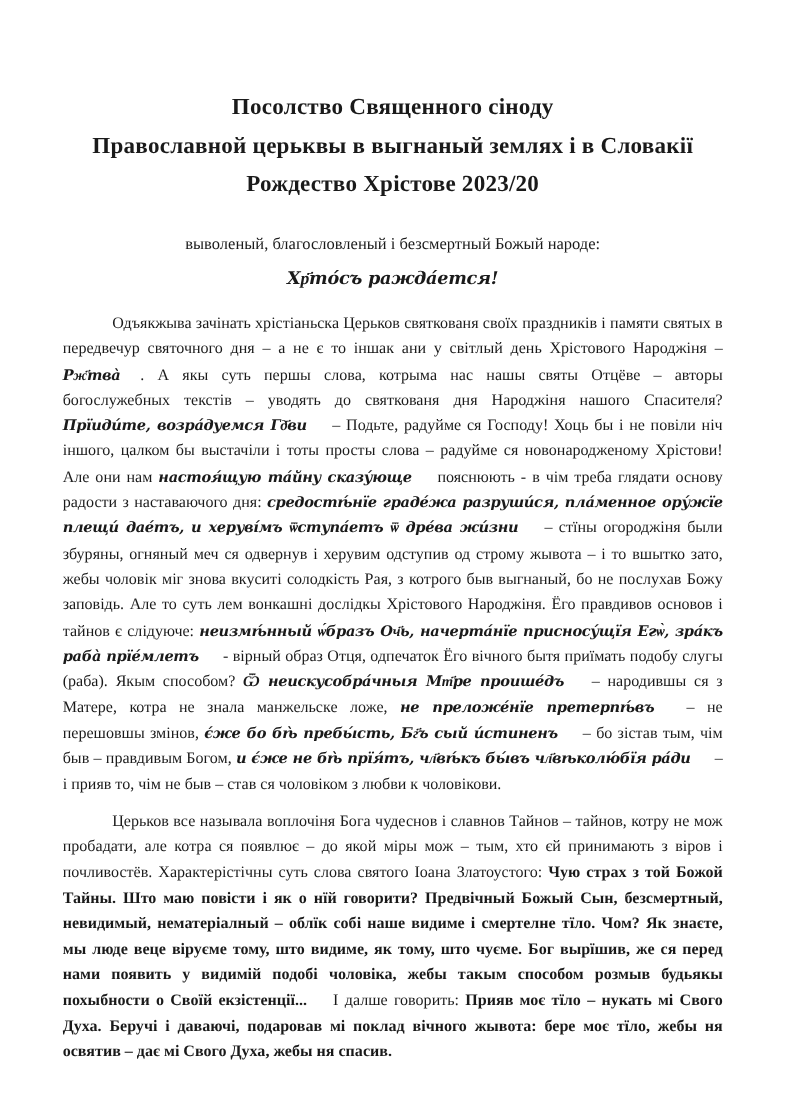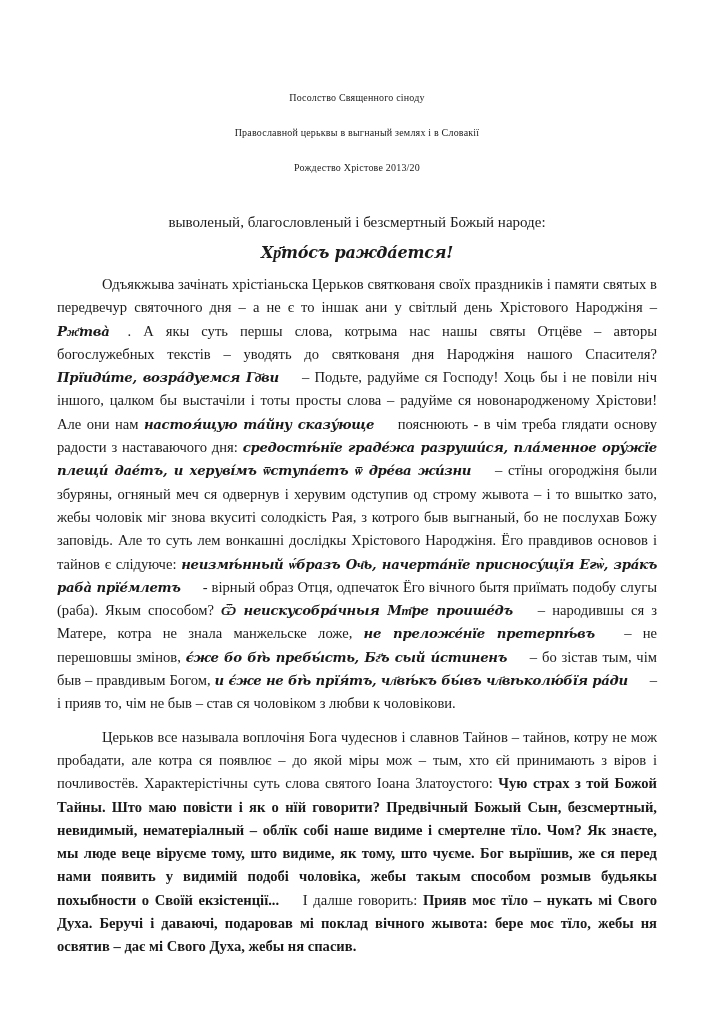--- a/index.html
+++ b/index.html
@@ -13,41 +13,41 @@
   }
   .page {
     box-sizing: border-box;
     width: 714px;
     height: 1009px;
     padding: 80px 57px 40px 57px;
     background: #ffffff;
   }
   .title-block { text-align: center; margin-bottom: 22px; }
   .title-line {
-    font-weight: normal;
-    font-size: 10px;
+    font-weight: bold;
+    font-size: 21px;
     line-height: 35px;
     letter-spacing: 0.2px;
   }
   .salutation-block { text-align: center; margin-bottom: 4px; }
   .salutation-line {
     font-size: 15px;
     line-height: 30px;
   }
   .cs {
     font-family: "DejaVu Serif", serif;
     font-weight: 700;
     font-style: italic;
     letter-spacing: -0.2px;
   }
   .cs-heading {
     text-align: center;
     font-size: 16px;
     line-height: 24px;
-    margin: 4px 0 8px 0;
+    margin: 4px 0 18px 0;
   }
   .body-text p {
     margin: 0 0 10px 0;
     text-align: justify;
     text-indent: 27px;
     font-size: 14.6px;
     line-height: 23.3px;
   }
   .run-n { font-weight: normal; margin-left: 18px; }
   .run-b { font-weight: bold; }
@@ -60,21 +60,21 @@
   }
 </style>
 </head>
 <body>
 
 <div class="page">
 
   <div class="title-block">
     <div class="title-line">Посолство Священного сіноду</div>
     <div class="title-line">Православной церьквы в выгнаный землях і в Словакії</div>
-    <div class="title-line">Рождество Хрістове 2013/20</div>
+    <div class="title-line">Рождество Хрістове 2023/20</div>
   </div>
 
   <div class="salutation-block">
     <div class="salutation-line">выволеный, благословленый і безсмертный Божый народе:</div>
   </div>
 
   <div class="cs-heading cs">Хр҃то́съ ражда́ется!</div>
 
   <div class="body-text">
     <p><span class="run-n">Одъякжыва зачінать хрістіаньска Церьков святкованя своїх праздників і памяти святых в передвечур святочного дня – а не є то іншак ани у світлый день Хрістового Народжіня – </span><span class="run-cs">Рж҃тва̀</span><span class="run-n">. А якы суть першы слова, котрыма нас нашы святы Отцёве – авторы богослужебных текстів – уводять до святкованя дня Народжіня нашого Спасителя? </span><span class="run-cs">Прїиди́те, возра́дуемся Гд҃ви</span><span class="run-n"> – Подьте, радуйме ся Господу! Хоць бы і не повіли ніч іншого, цалком бы выстачіли і тоты просты слова – радуйме ся новонародженому Хрістови! Але они нам </span><span class="run-cs">настоя́щую та́йну сказу́юще</span><span class="run-n"> пояснюють - в чім треба глядати основу радости з наставаючого дня: </span><span class="run-cs">средостѣ́нїе граде́жа разруши́ся, пла́менное ору́жїе плещи́ дае́тъ, и херуві́мъ ѿступа́етъ ѿ дре́ва жи́зни</span><span class="run-n"> – стїны огороджіня были збуряны, огняный меч ся одвернув і херувим одступив од строму жывота – і то вшытко зато, жебы чоловік міг знова вкуситі солодкість Рая, з котрого быв выгнаный, бо не послухав Божу заповідь. Але то суть лем вонкашні дослідкы Хрістового Народжіня. Ёго правдивов основов і тайнов є слідуюче: </span><span class="run-cs">неизмѣ́нный ѡ́бразъ Оч҃ь, начерта́нїе присносу́щїя Егѡ̀, зра́къ раба̀ прїе́млетъ</span><span class="run-n"> - вірный образ Отця, одпечаток Ёго вічного бытя приїмать подобу слугы (раба). Якым способом? </span><span class="run-cs">Ѿ неискусобра́чныя Мт҃ре проише́дъ</span><span class="run-n"> – народившы ся з Матере, котра не знала манжельске ложе, </span><span class="run-cs">не преложе́нїе претерпѣ́въ</span><span class="run-n"> – не перешовшы змінов, </span><span class="run-cs">є́же бо бѣ̀ пребы́сть, Бг҃ъ сый и́стиненъ</span><span class="run-n"> – бо зістав тым, чім быв – правдивым Богом, </span><span class="run-cs">и є́же не бѣ̀ прїя́тъ, чл҃вѣ́къ бы́въ чл҃вѣколю́бїя ра́ди</span><span class="run-n"> – і прияв то, чім не быв – став ся чоловіком з любви к чоловікови.</span></p>

